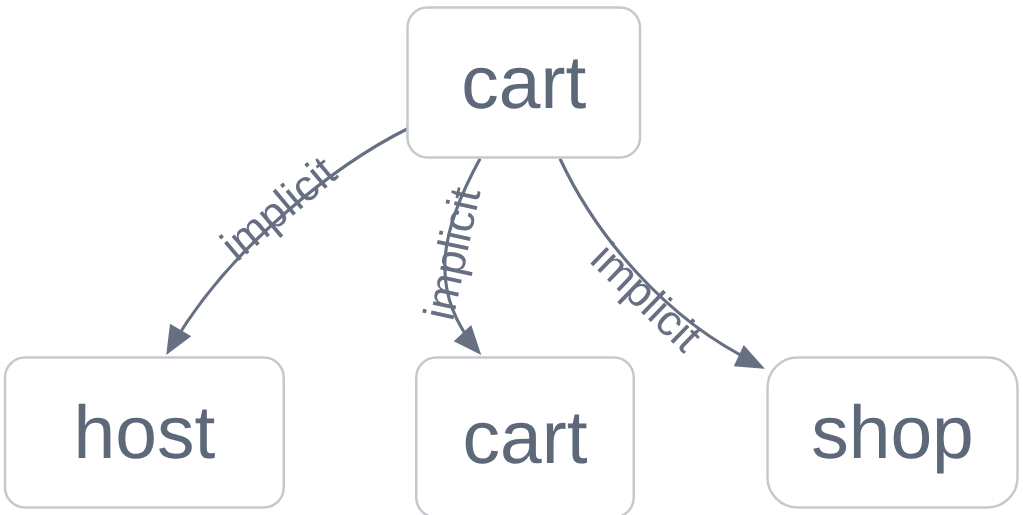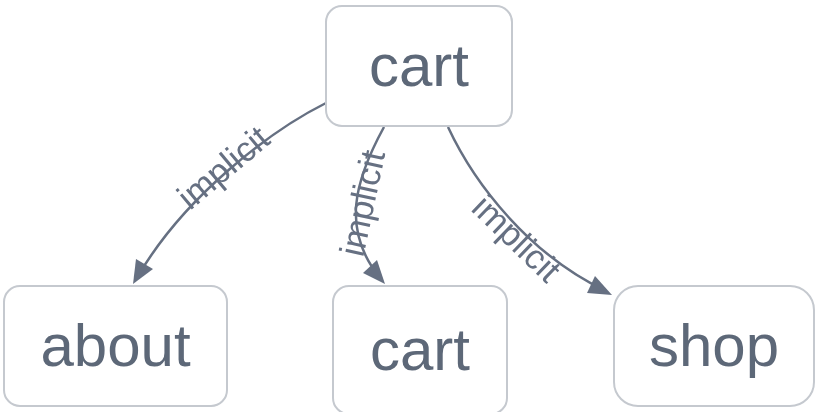--- a/index.html
+++ b/index.html
@@ -78,21 +78,21 @@
 
     <path class="edge-path" d="M 448 127 C 475 185 530 255 606 291"></path>
     <polygon class="arrowhead" points="612,295 595,276 587,293"></polygon>
   </svg>
 
   <div class="node node-host">
     <span class="node-label">cart</span>
   </div>
 
   <div class="node node-about">
-    <span class="node-label">about</span>
+    <span class="node-label">host</span>
   </div>
 
   <div class="node node-cart">
     <span class="node-label">cart</span>
   </div>
 
   <div class="node node-shop">
     <span class="node-label">shop</span>
   </div>
 

